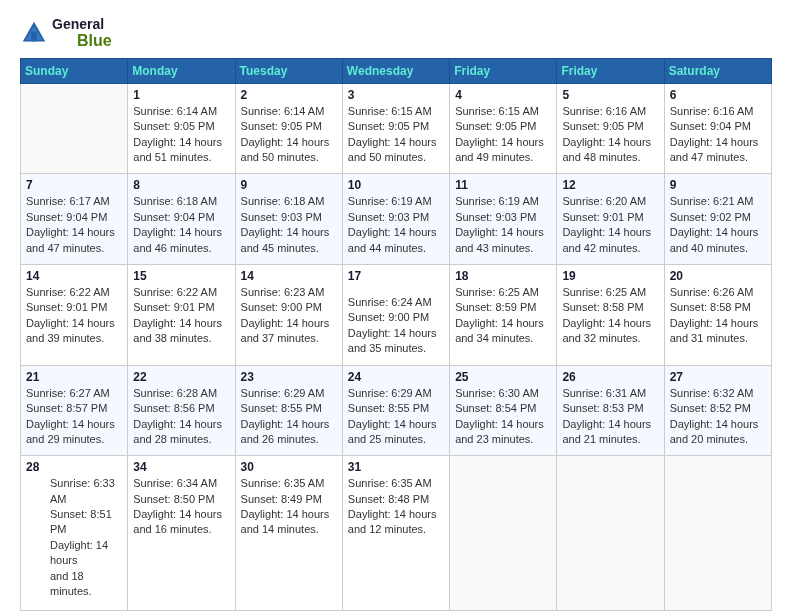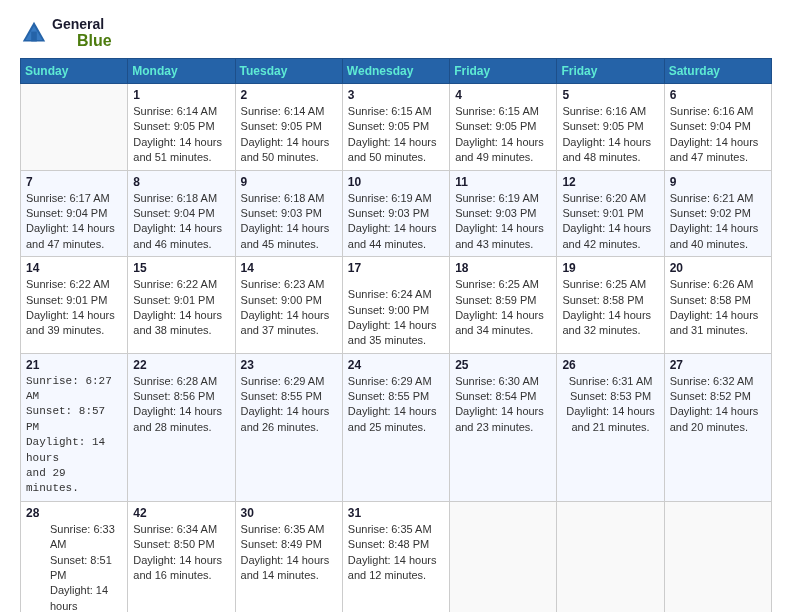--- a/index.html
+++ b/index.html
@@ -267,21 +267,21 @@
             <span class="day-num">20</span>
             <div class="day-info" style="white-space: pre-line;">Sunrise: 6:26 AM
 Sunset: 8:58 PM
 Daylight: 14 hours
 and 31 minutes.</div>
           </td>
         </tr>
         <tr class="row-even">
           <td>
             <span class="day-num">21</span>
-            <div class="day-info" style="white-space: pre-line; font-family: Liberation Mono, monospace;">Sunrise: 6:27 AM
+            <div class="day-info" style="white-space: pre-line;">Sunrise: 6:27 AM
 Sunset: 8:57 PM
 Daylight: 14 hours
 and 29 minutes.</div>
           </td>
           <td>
             <span class="day-num">22</span>
             <div class="day-info" style="white-space: pre-line;">Sunrise: 6:28 AM
 Sunset: 8:56 PM
 Daylight: 14 hours
 and 28 minutes.</div>
@@ -302,21 +302,21 @@
           </td>
           <td>
             <span class="day-num">25</span>
             <div class="day-info" style="white-space: pre-line;">Sunrise: 6:30 AM
 Sunset: 8:54 PM
 Daylight: 14 hours
 and 23 minutes.</div>
           </td>
           <td>
             <span class="day-num">26</span>
-            <div class="day-info" style="white-space: pre-line; text-align: center;">Sunrise: 6:31 AM
+            <div class="day-info" style="white-space: pre-line;">Sunrise: 6:31 AM
 Sunset: 8:53 PM
 Daylight: 14 hours
 and 21 minutes.</div>
           </td>
           <td>
             <span class="day-num">27</span>
             <div class="day-info" style="white-space: pre-line;">Sunrise: 6:32 AM
 Sunset: 8:52 PM
 Daylight: 14 hours
 and 20 minutes.</div>
@@ -324,21 +324,21 @@
         </tr>
         <tr>
           <td>
             <span class="day-num">28</span>
             <div class="day-info" style="white-space: pre-line; margin-left: 24px;">Sunrise: 6:33 AM
 Sunset: 8:51 PM
 Daylight: 14 hours
 and 18 minutes.</div>
           </td>
           <td>
-            <span class="day-num">42</span>
+            <span class="day-num">34</span>
             <div class="day-info" style="white-space: pre-line;">Sunrise: 6:34 AM
 Sunset: 8:50 PM
 Daylight: 14 hours
 and 16 minutes.</div>
           </td>
           <td>
             <span class="day-num">30</span>
             <div class="day-info" style="white-space: pre-line;">Sunrise: 6:35 AM
 Sunset: 8:49 PM
 Daylight: 14 hours

